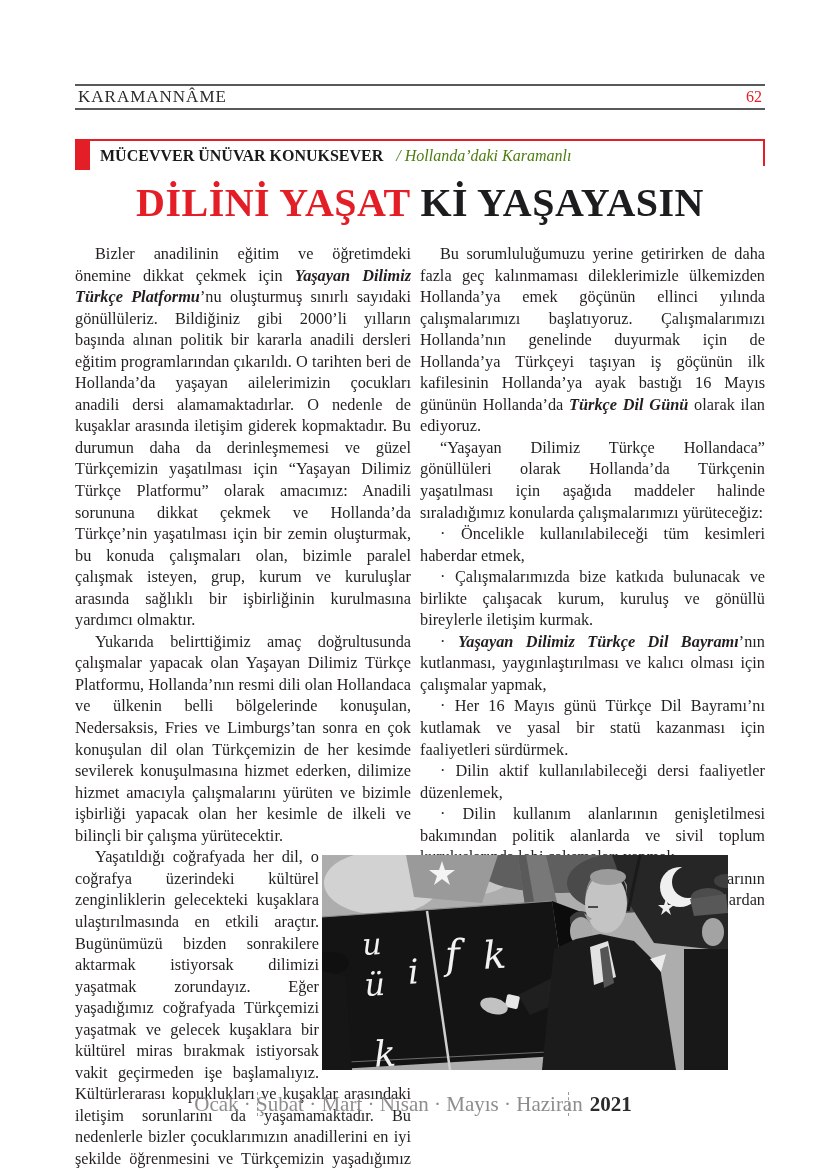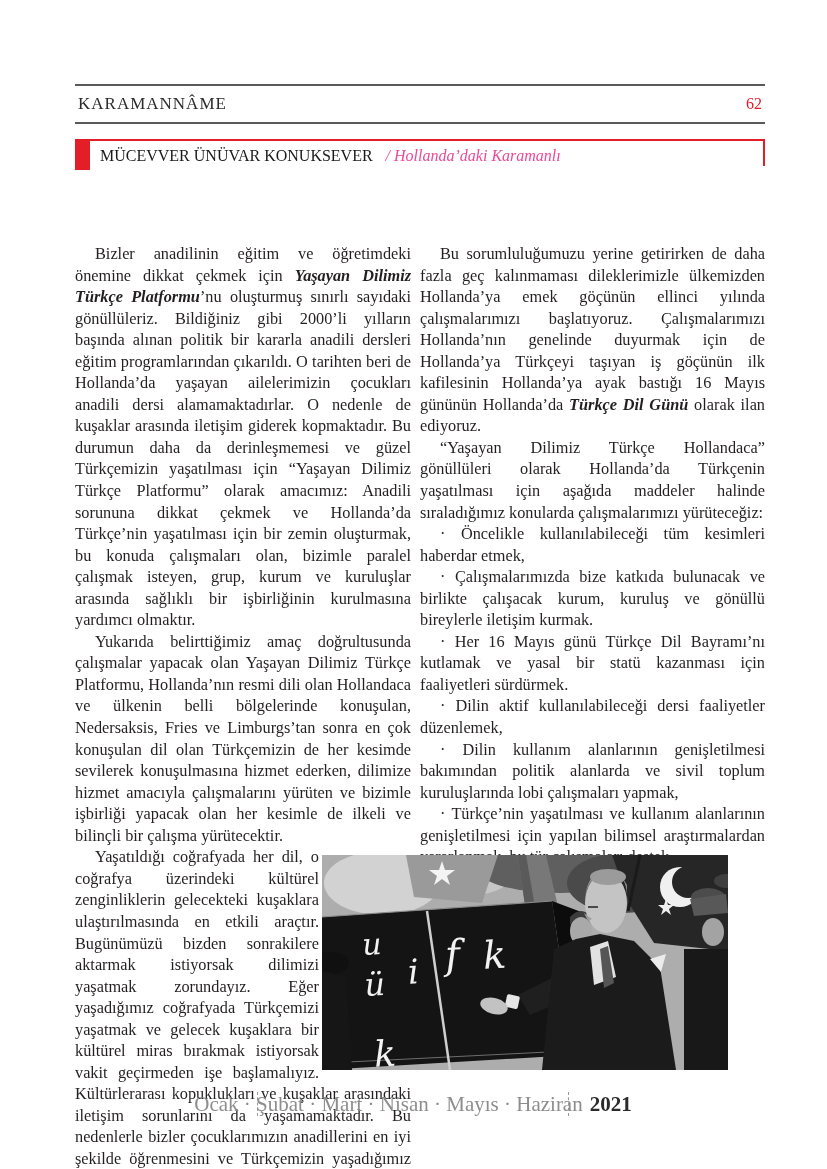--- a/index.html
+++ b/index.html
@@ -4,35 +4,35 @@
 <style>
   :root{ --accent:#e31e26; --ink:#231f20; --rule:#58595b; --muted:#8d8d8d; }
   *{box-sizing:border-box;}
   body{margin:0;background:#ffffff;}
   .page{
     position:relative;width:827px;height:1169px;background:#ffffff;overflow:hidden;
     font-family:"Liberation Serif",serif;color:var(--ink);
   }
   
   .runhead{
-    position:absolute;left:75px;top:84px;width:690px;height:40px;
+    position:absolute;left:75px;top:84px;width:690px;height:26px;
     border-top:2px solid var(--rule);border-bottom:2px solid var(--rule);
     display:flex;align-items:center;justify-content:space-between;padding:0 3px;
   }
   .journal{font-size:17px;letter-spacing:1px;color:#2b2b2b;}
   .pagenum{font-size:16px;font-weight:normal;color:var(--accent);}
   
   .byline-rule{
     position:absolute;left:75px;top:139px;width:690px;height:27px;
     border-top:2px solid var(--accent);border-right:2px solid var(--accent);
   }
   .byline-block{position:absolute;left:75px;top:139px;width:15px;height:31px;background:var(--accent);}
   .byline-text{position:absolute;left:100px;top:147px;font-size:16px;white-space:nowrap;}
-  .byline-author{font-weight:normal;color:#1a1a1a;}
-  .byline-sub{font-style:italic;color:#ec4899;margin-left:9px;}
+  .byline-author{font-weight:bold;color:#1a1a1a;}
+  .byline-sub{font-style:italic;color:#4d7c0f;margin-left:9px;}
   
   .title{
     position:absolute;left:75px;top:179px;width:690px;text-align:center;
     font-size:40px;font-weight:bold;letter-spacing:.5px;line-height:48px;white-space:nowrap;
   }
   .title-red{color:var(--accent);}
   .title-black{color:#1d1d1f;}
   
   .col{position:absolute;top:243px;}
   .col-left{left:75px;width:336px;}
@@ -63,33 +63,37 @@
     <span class="pagenum">62</span>
   </div>
 
   <div class="byline-rule"></div>
   <div class="byline-block"></div>
   <div class="byline-text">
     <span class="byline-author">MÜCEVVER ÜNÜVAR KONUKSEVER</span>
     <span class="byline-sub">/ Hollanda’daki Karamanlı</span>
   </div>
 
+  <div class="title">
+    <span class="title-red">DİLİNİ YAŞAT</span><span class="title-black"> Kİ YAŞAYASIN</span>
+  </div>
 
   <div class="col col-left">
     <div class="wrap-spacer"></div>
   <p class="para"><span>Bizler anadilinin eğitim ve öğretimdeki önemine dikkat çekmek için </span><span class="em">Yaşayan Dilimiz Türkçe Platformu</span><span>’nu oluşturmuş sınırlı sayıdaki gönüllüleriz. Bildiğiniz gibi 2000’li yılların başında alınan politik bir kararla anadili dersleri eğitim programlarından çıkarıldı. O tarihten beri de Hollanda’da yaşayan ailelerimizin çocukları anadili dersi alamamaktadırlar. O nedenle de kuşaklar arasında iletişim giderek kopmaktadır. Bu durumun daha da derinleşmemesi ve güzel Türkçemizin yaşatılması için “Yaşayan Dilimiz Türkçe Platformu” olarak amacımız: Anadili sorununa dikkat çekmek ve Hollanda’da Türkçe’nin yaşatılması için bir zemin oluşturmak, bu konuda çalışmaları olan, bizimle paralel çalışmak isteyen, grup, kurum ve kuruluşlar arasında sağlıklı bir işbirliğinin kurulmasına yardımcı olmaktır.</span></p>
       <p class="para"><span>Yukarıda belirttiğimiz amaç doğrultusunda çalışmalar yapacak olan Yaşayan Dilimiz Türkçe Platformu, Hollanda’nın resmi dili olan Hollandaca ve ülkenin belli bölgelerinde konuşulan, Nedersaksis, Fries ve Limburgs’tan sonra en çok konuşulan dil olan Türkçemizin de her kesimde sevilerek konuşulmasına hizmet ederken, dilimize hizmet amacıyla çalışmalarını yürüten ve bizimle işbirliği yapacak olan her kesimle de ilkeli ve bilinçli bir çalışma yürütecektir.</span></p>
       <p class="para"><span>Yaşatıldığı coğrafyada her dil, o coğrafya üzerindeki kültürel zenginliklerin gelecekteki kuşaklara ulaştırılmasında en etkili araçtır. Bugünümüzü bizden sonrakilere aktarmak istiyorsak dilimizi yaşatmak zorundayız. Eğer yaşadığımız coğrafyada Türkçemizi yaşatmak ve gelecek kuşaklara bir kültürel miras bırakmak istiyorsak vakit geçirmeden işe başlamalıyız. Kültürlerarası kopuklukları ve kuşaklar arasındaki iletişim sorunlarını da yaşamamaktadır. Bu nedenlerle bizler çocuklarımızın anadillerini en iyi şekilde öğrenmesini ve Türkçemizin yaşadığımız ülkede de yaşatılmasını istiyoruz.</span></p>
     </div>
 
   <div class="col col-right">
       <p class="para"><span>Bu sorumluluğumuzu yerine getirirken de daha fazla geç kalınmaması dileklerimizle ülkemizden Hollanda’ya emek göçünün ellinci yılında çalışmalarımızı başlatıyoruz. Çalışmalarımızı Hollanda’nın genelinde duyurmak için de Hollanda’ya Türkçeyi taşıyan iş göçünün ilk kafilesinin Hollanda’ya ayak bastığı 16 Mayıs gününün Hollanda’da </span><span class="em">Türkçe Dil Günü</span><span> olarak ilan ediyoruz.</span></p>
       <p class="para"><span>“Yaşayan Dilimiz Türkçe Hollandaca” gönüllüleri olarak Hollanda’da Türkçenin yaşatılması için aşağıda maddeler halinde sıraladığımız konularda çalışmalarımızı yürüteceğiz:</span></p>
       <p class="para"><span>· Öncelikle kullanılabileceği tüm kesimleri haberdar etmek,</span></p>
       <p class="para"><span>· Çalışmalarımızda bize katkıda bulunacak ve birlikte çalışacak kurum, kuruluş ve gönüllü bireylerle iletişim kurmak.</span></p>
+      <p class="para"><span>· </span><span class="em">Yaşayan Dilimiz Türkçe Dil Bayramı</span><span>’nın kutlanması, yaygınlaştırılması ve kalıcı olması için çalışmalar yapmak,</span></p>
       <p class="para"><span>· Her 16 Mayıs günü Türkçe Dil Bayramı’nı kutlamak ve yasal bir statü kazanması için faaliyetleri sürdürmek.</span></p>
       <p class="para"><span>· Dilin aktif kullanılabileceği dersi faaliyetler düzenlemek,</span></p>
       <p class="para"><span>· Dilin kullanım alanlarının genişletilmesi bakımından politik alanlarda ve sivil toplum kuruluşlarında lobi çalışmaları yapmak,</span></p>
       <p class="para"><span>· Türkçe’nin yaşatılması ve kullanım alanlarının genişletilmesi için yapılan bilimsel araştırmalardan yararlanmak, bu tür çalışmaları destek-</span></p>
     </div>
 
   <div class="photo">
     <svg width="406" height="215" viewBox="0 0 406 215">
 
       <rect x="0" y="0" width="406" height="215" fill="#adadad"></rect>

